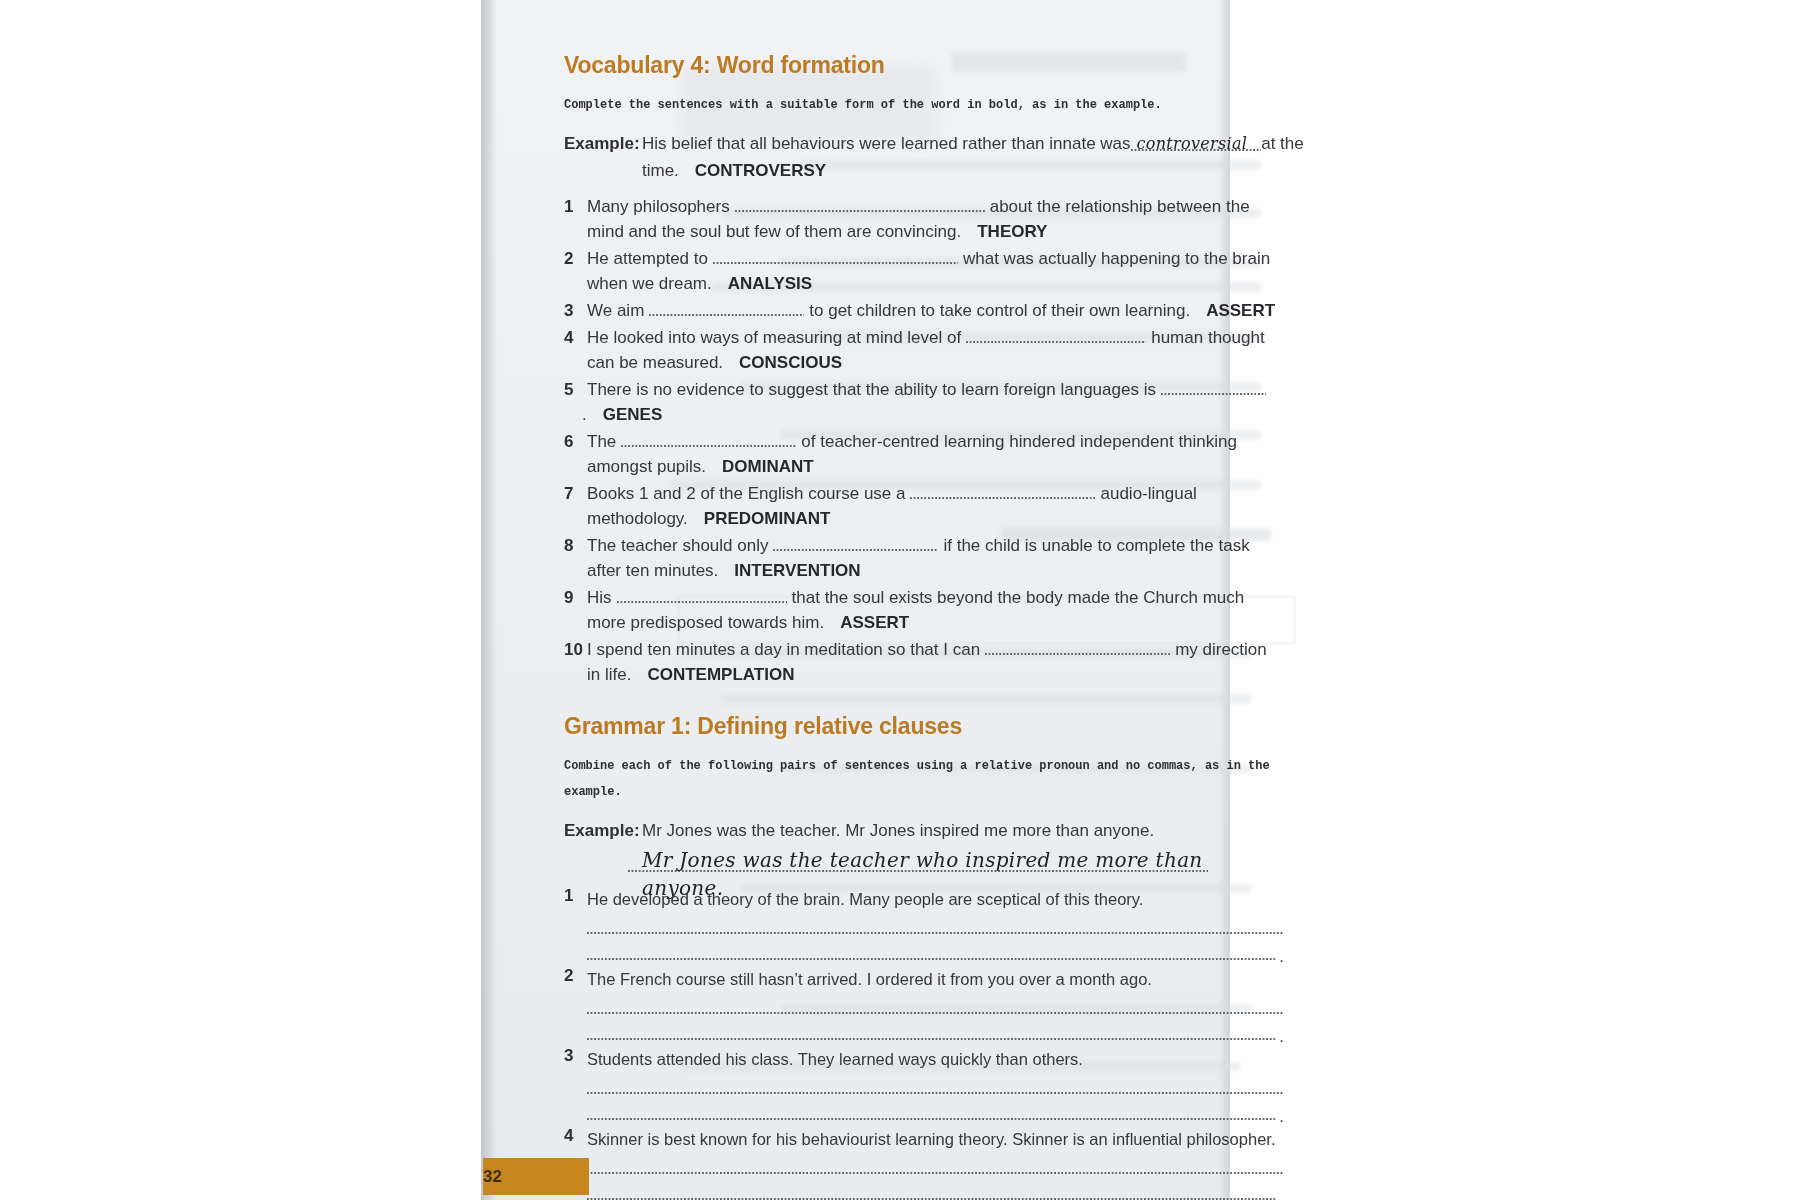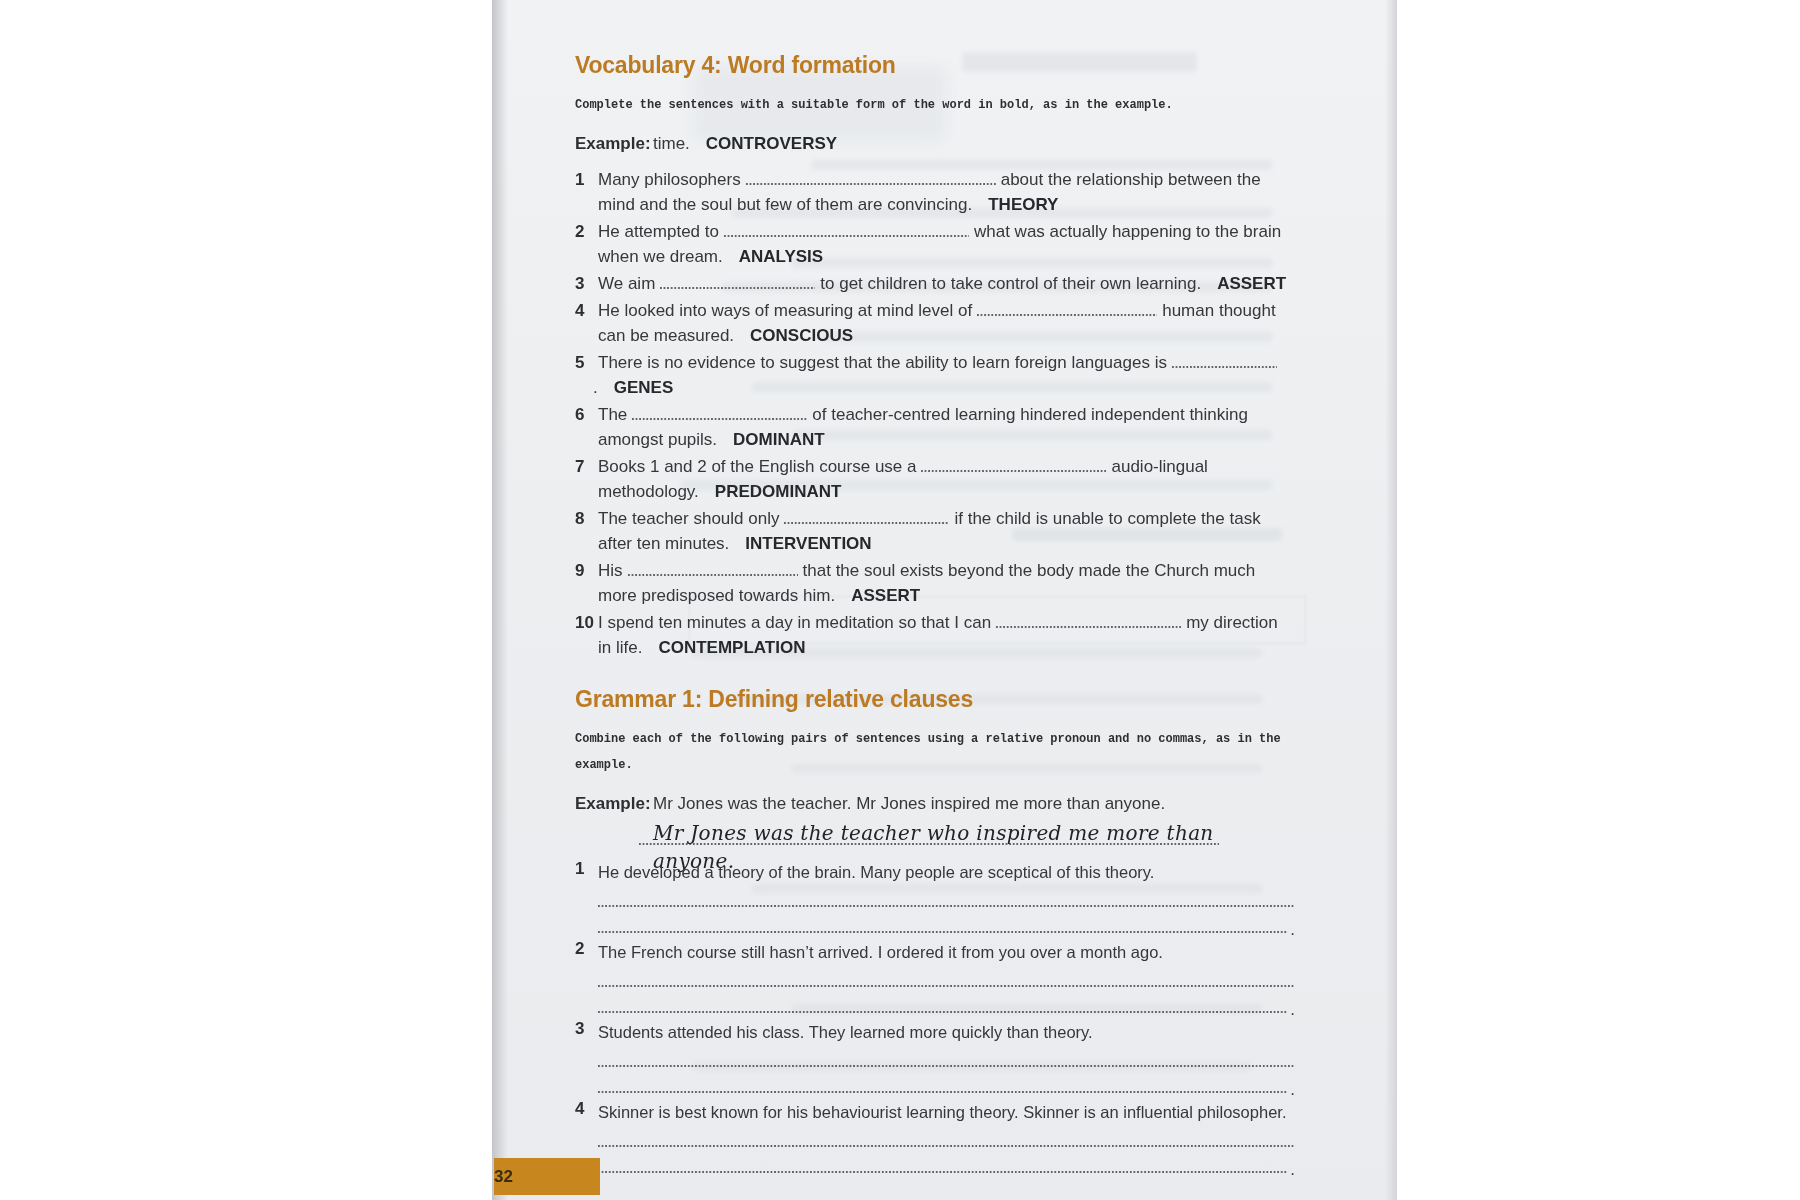--- a/index.html
+++ b/index.html
@@ -3,21 +3,21 @@
 <meta charset="utf-8">
 <style>
   html,body{margin:0;padding:0;}
   body{
     width:1800px;height:1200px;position:relative;background:#ffffff;
     font-family:"Liberation Sans","DejaVu Sans",sans-serif;
     color:#36373a;overflow:hidden;
   }
   
   .page{
-    position:absolute;left:492px;top:0;width:905px;height:1200px;
+    position:absolute;left:481px;top:0;width:749px;height:1200px;
     background:linear-gradient(180deg,#f1f2f4 0%,#edeff1 35%,#e9ebee 100%);
   }
   .edge-left{position:absolute;left:0;top:0;bottom:0;width:18px;
     background:linear-gradient(90deg,#c3c5c8 0%,rgba(237,239,241,0) 90%);}
   .edge-right{position:absolute;right:0;top:0;bottom:0;width:12px;
     background:linear-gradient(270deg,#d3d5d8 0%,rgba(237,239,241,0) 100%);}
   
   .bleed{position:absolute;background:#dbdee2;opacity:.5;filter:blur(2px);border-radius:3px;pointer-events:none;}
   .bl1{left:320px;top:160px;width:460px;height:10px;}
   .bl2{left:240px;top:208px;width:540px;height:10px;}
@@ -127,20 +127,21 @@
 
   <div class="content">
 
     <h2 class="sec">Vocabulary 4: Word formation</h2>
 
     <p class="instr">Complete the sentences with a suitable form of the word in bold, as in the example.</p>
 
     <div class="example">
       <span class="ex-label">Example:</span>
       <div class="ex-body">
+        <div class="ex-line1"><span>His belief that all behaviours were learned rather than innate was</span><span class="ex-blank dotline"><span class="hand ex-hand">controversial</span></span><span>at the</span></div>
         <div class="ex-line2"><span>time.</span><span class="kw">CONTROVERSY</span></div>
       </div>
     </div>
 
     <div class="vlist">
       <div class="vitem">
         <span class="num">1</span>
         <div class="itext"><span class="pre">Many philosophers</span><span class="blank dotline"></span><span class="post">about the relationship between the mind and the soul but few of them are convincing.</span><span class="kw">THEORY</span></div>
       </div>
       <div class="vitem">
@@ -218,21 +219,21 @@
             </div>
           <div class="ansline">
               <span class="dots dotline"></span>
               <span class="tail">.</span>
             </div>
         </div>
       </div>
       <div class="gitem">
         <span class="num">3</span>
         <div class="gtext">
-          <div class="gsentence">Students attended his class. They learned more quickly than theory.</div>
+          <div class="gsentence">Students attended his class. They learned ways quickly than others.</div>
           <div class="ansline">
               <span class="dots dotline"></span>
             </div>
           <div class="ansline">
               <span class="dots dotline"></span>
               <span class="tail">.</span>
             </div>
         </div>
       </div>
       <div class="gitem">

